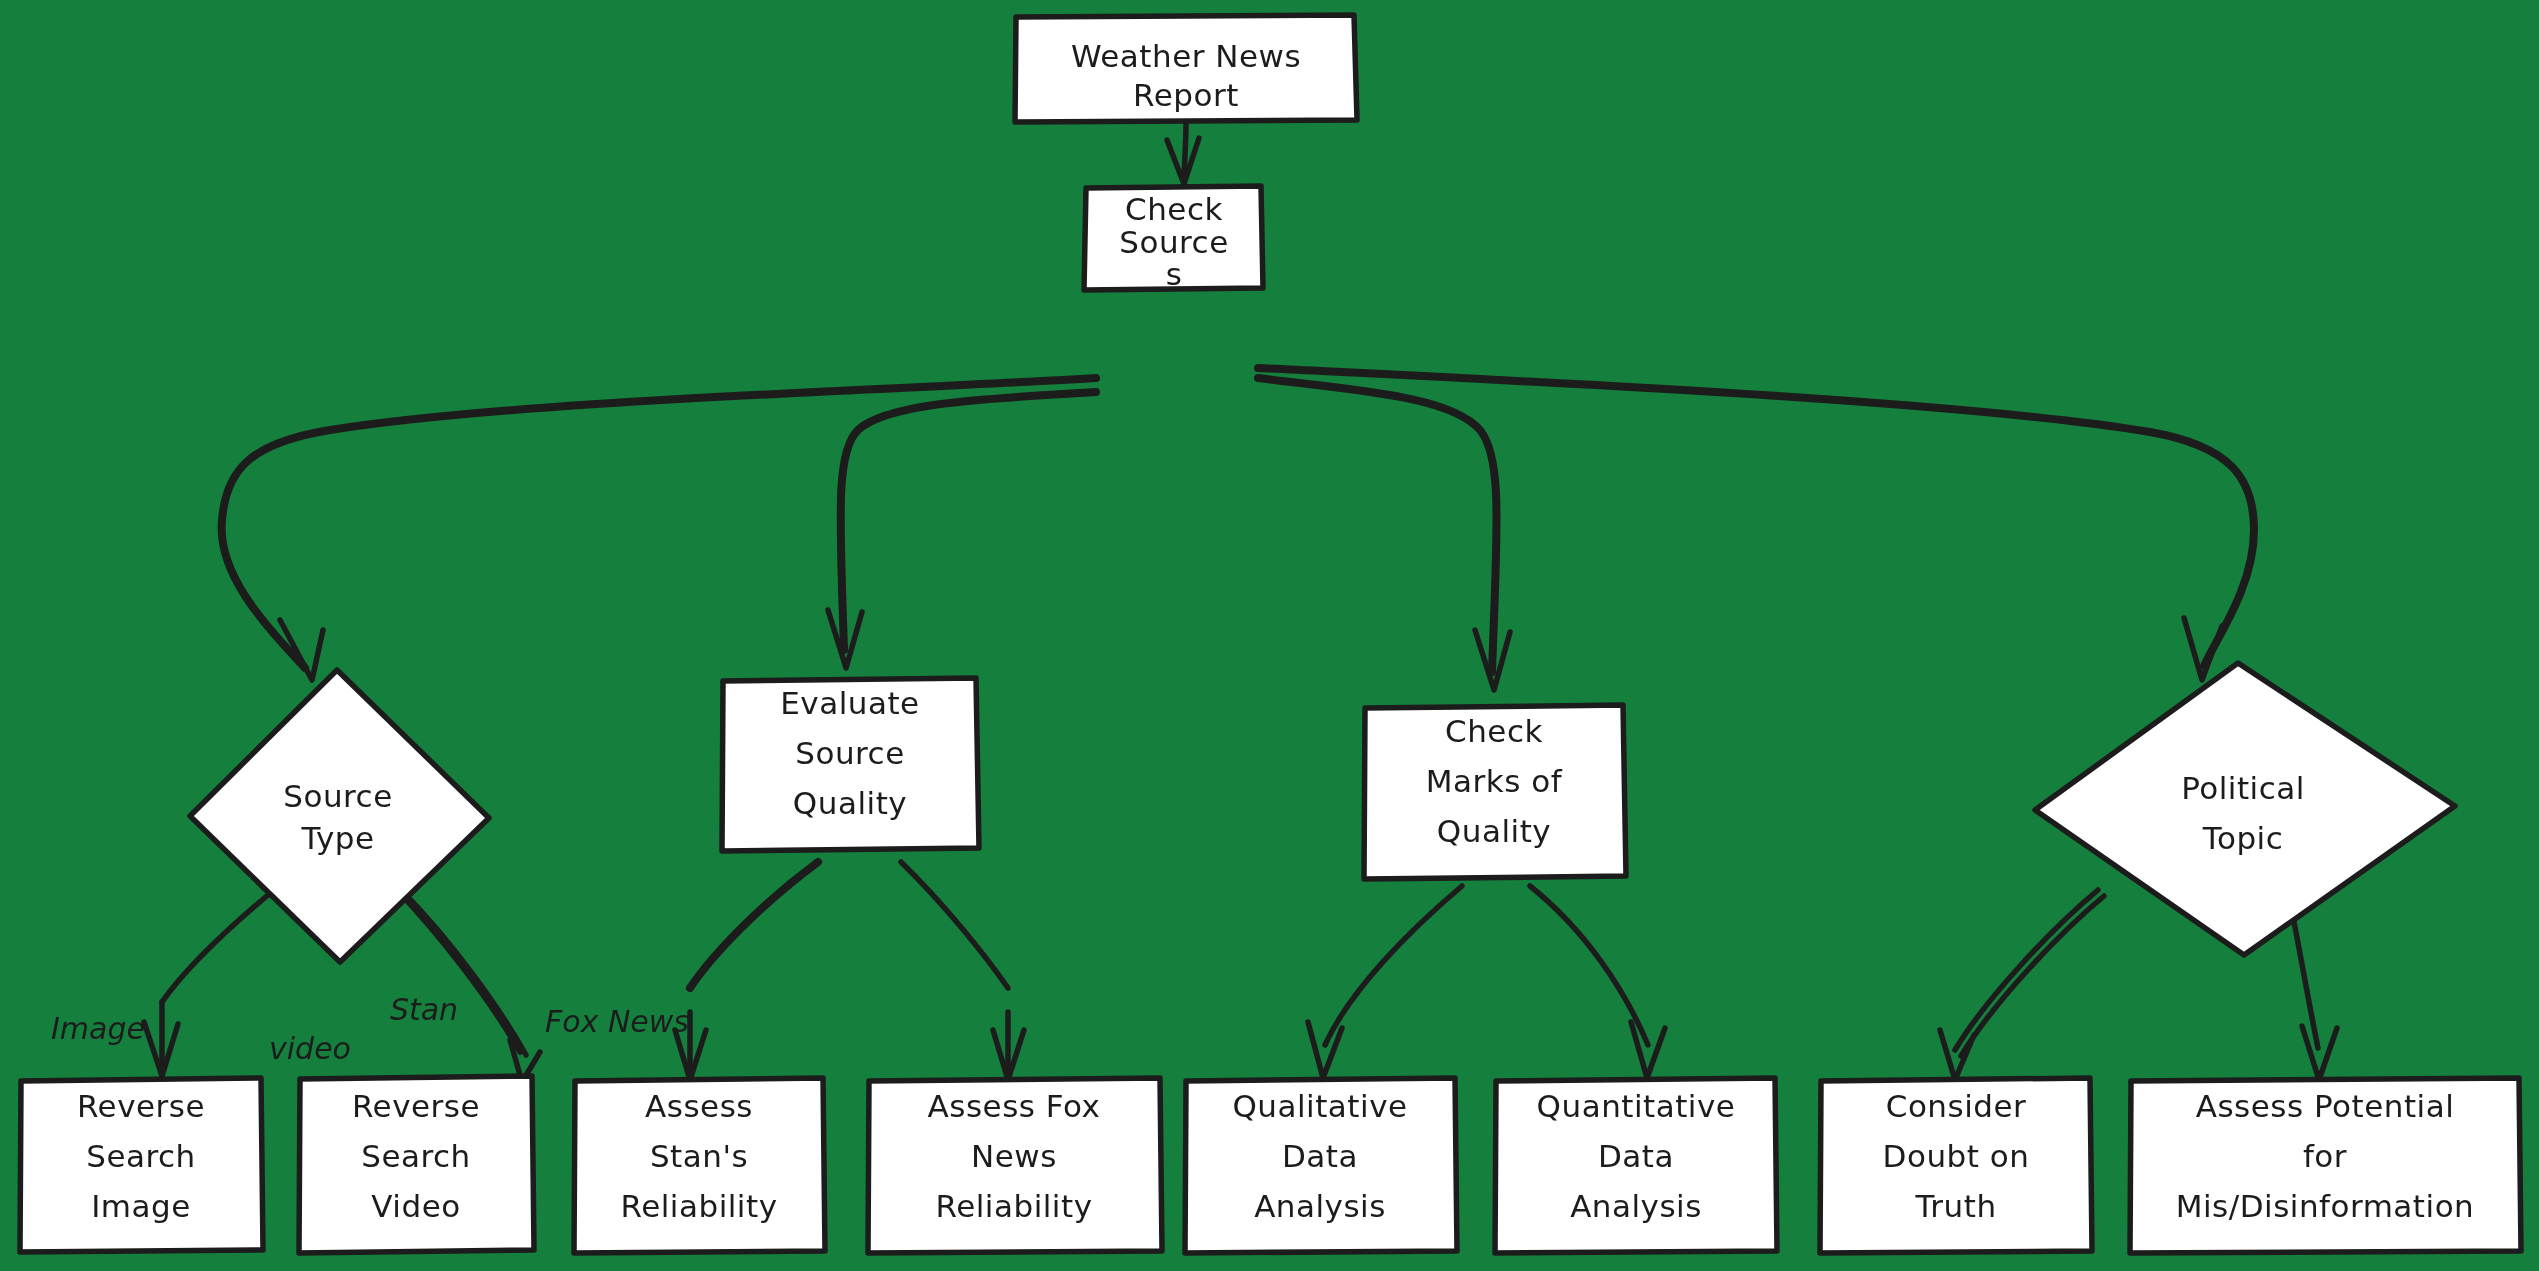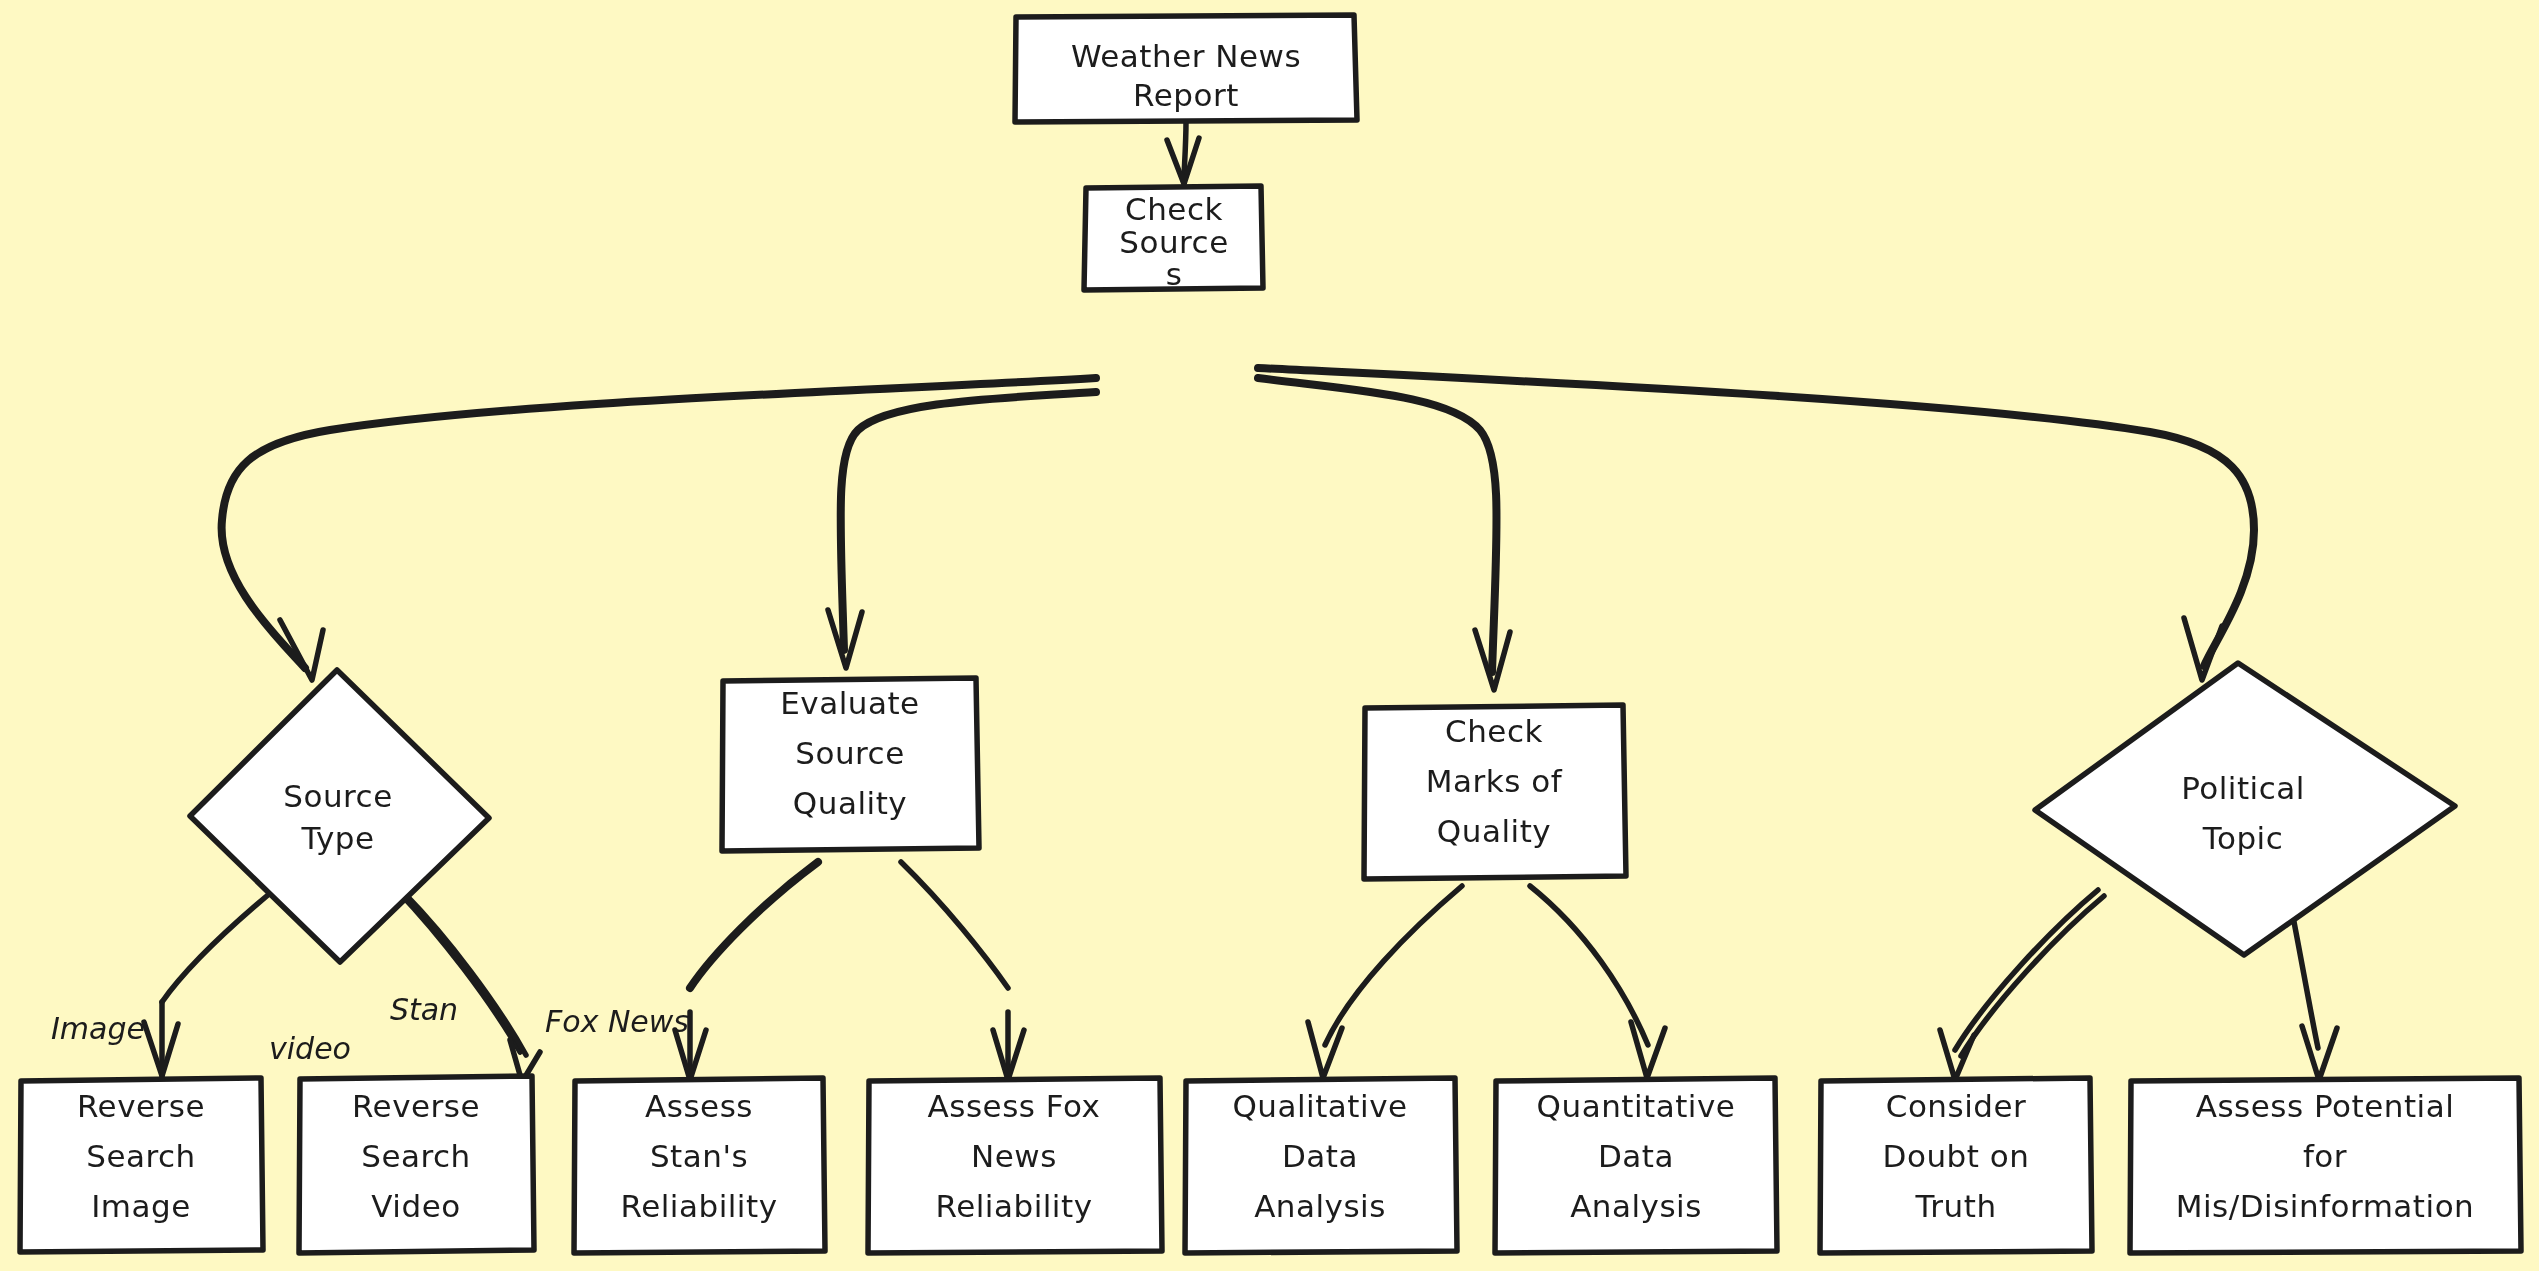--- a/index.html
+++ b/index.html
@@ -1,20 +1,20 @@
 <!DOCTYPE html>
 <html><head>
 <meta charset="utf-8">
 <style>
   html,body{margin:0;padding:0;background:#ffffff;}
   body{
     width:2539px;height:1271px;overflow:hidden;
     font-family:"DejaVu Sans", sans-serif;
   }
-  #canvas{position:relative;width:2539px;height:1271px;background:#fef9c3;}
+  #canvas{position:relative;width:2539px;height:1271px;background:#15803d;}
   svg#diagram{position:absolute;left:0;top:0;width:2539px;height:1271px;}
   .shape{fill:#ffffff;stroke:#1c1c1c;stroke-width:5.5;stroke-linejoin:round;stroke-linecap:round;}
   .edge{fill:none;stroke:#1c1c1c;stroke-width:5.5;stroke-linecap:round;stroke-linejoin:round;}
   .edge-thick{fill:none;stroke:#1c1c1c;stroke-width:8;stroke-linecap:round;stroke-linejoin:round;}
   .arrowhead{fill:none;stroke:#1c1c1c;stroke-width:5.5;stroke-linecap:round;stroke-linejoin:round;}
   .nodetext{
     font-family:"DejaVu Sans", sans-serif;
     font-size:31px;fill:#1c1c1c;text-anchor:middle;
     dominant-baseline:middle;letter-spacing:0.5px;
   }

